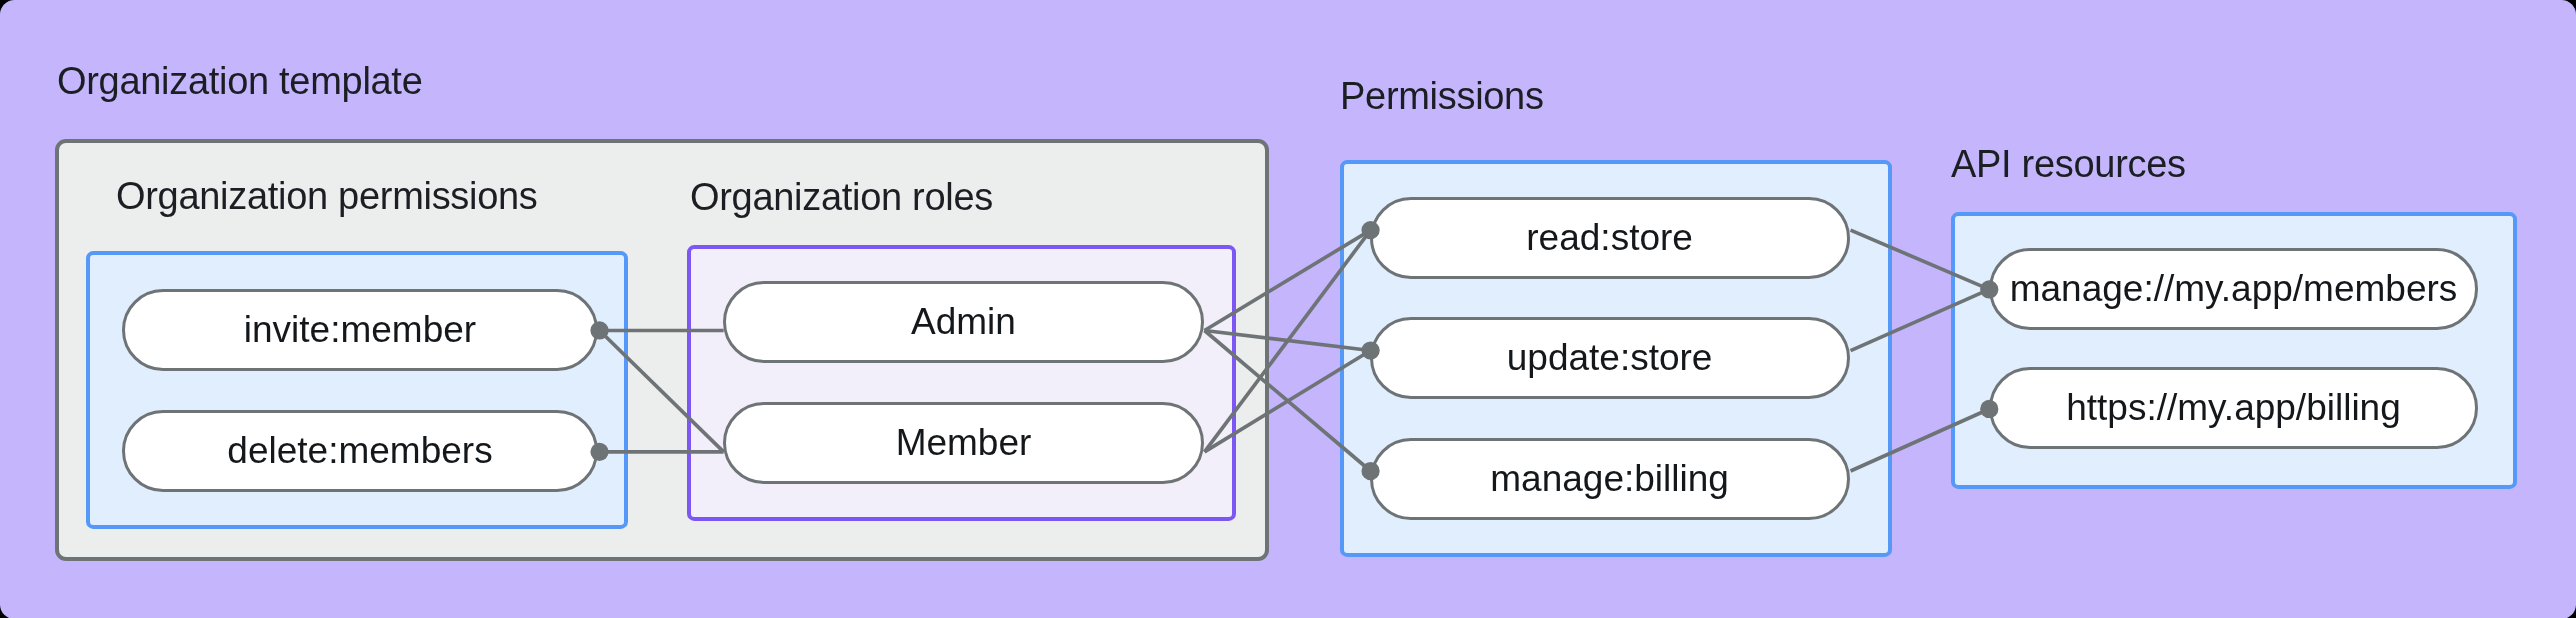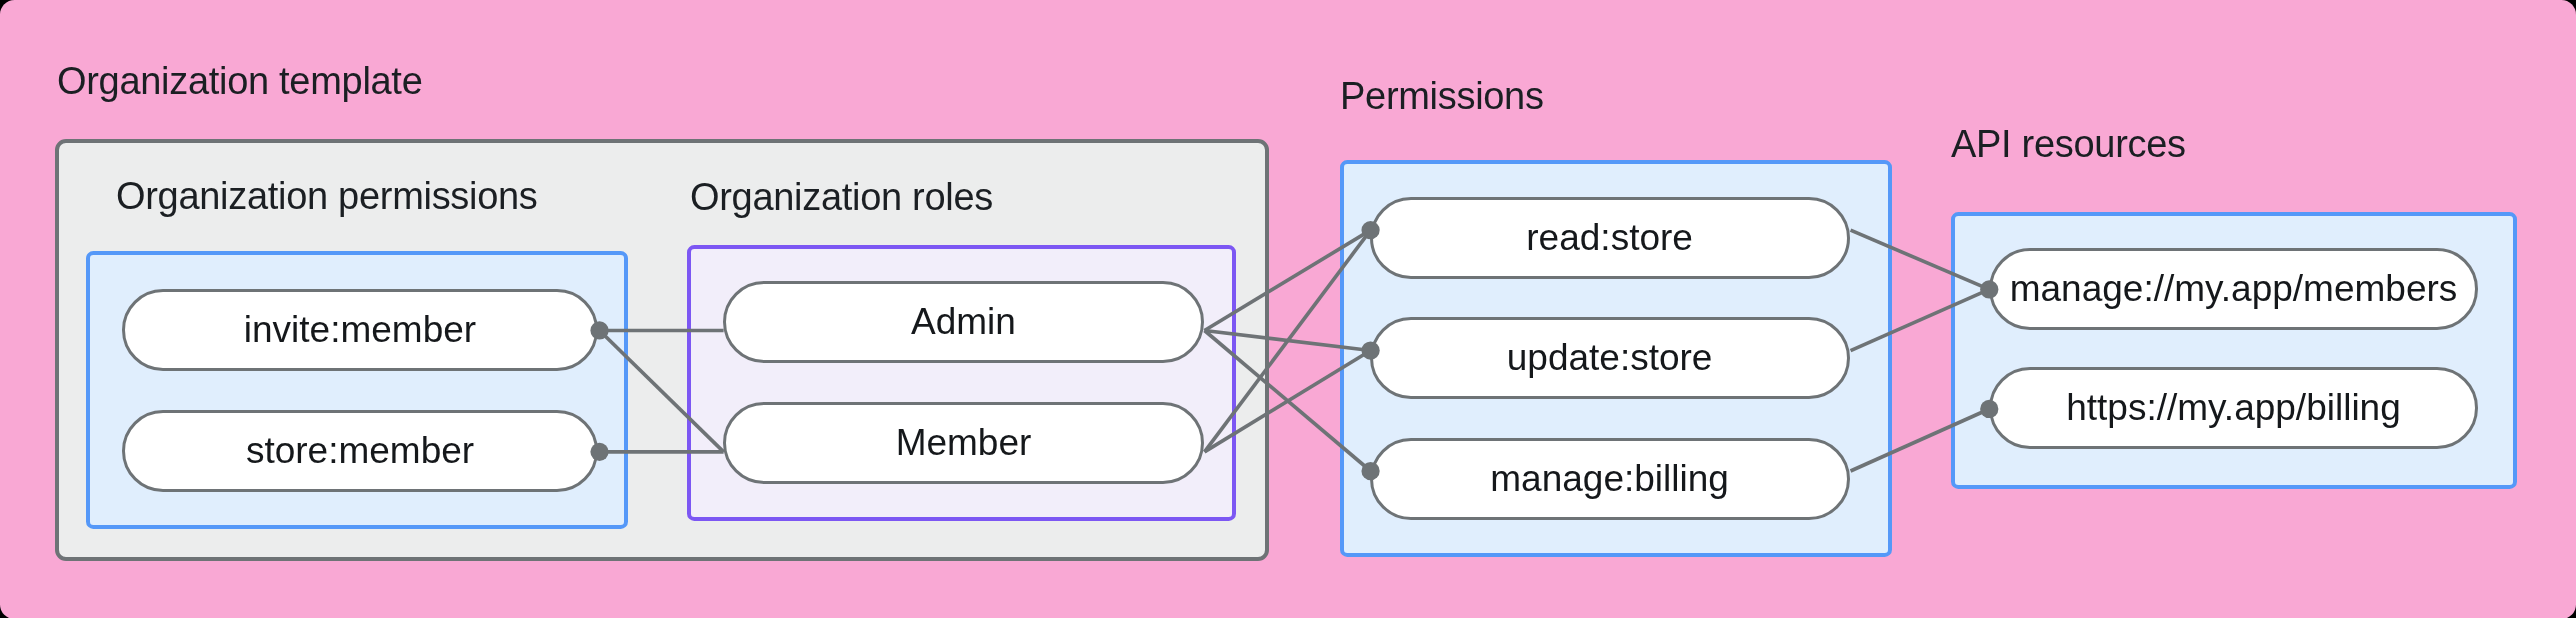--- a/index.html
+++ b/index.html
@@ -5,21 +5,21 @@
   html, body {
     margin: 0;
     padding: 0;
     background: #000;
     font-family: "Liberation Sans", "DejaVu Sans", sans-serif;
   }
   #canvas {
     position: relative;
     width: 2576px;
     height: 619px;
-    background: #f9a8d4;
+    background: #c4b5fd;
     border-radius: 14.6px;
     overflow: hidden;
   }
   .section-label {
     position: absolute;
     font-size: 38px;
     font-weight: 500;
     color: #1B1F23;
     letter-spacing: -0.3px;
     white-space: nowrap;
@@ -75,38 +75,38 @@
   <div class="section-label" style="left:57px; top:60px;">Organization template</div>
 
   <div class="group-box gray-box" style="left:55px; top:139px; width:1214px; height:422px;">
 
     <div class="section-label" style="left:36px; top:32px;margin-left:21px;">Organization permissions</div>
 
     <div class="section-label" style="left:631px; top:33px;">Organization roles</div>
 
     <div class="group-box blue-box" style="left:27px; top:108px; width:542px; height:278px;">
       <div class="node" style="left:32px; top:34px; width:476px;">invite:member</div>
-      <div class="node" style="left:32px; top:155px; width:476px;">store:member</div>
+      <div class="node" style="left:32px; top:155px; width:476px;">delete:members</div>
     </div>
 
     <div class="group-box purple-box" style="left:628px; top:102px; width:549px; height:276px;">
       <div class="node" style="left:32px; top:32px; width:481px;">Admin</div>
       <div class="node" style="left:32px; top:153px; width:481px;">Member</div>
     </div>
   </div>
 
   <div class="section-label" style="left:1340px; top:75px;">Permissions</div>
 
   <div class="group-box blue-box" style="left:1340px; top:151px; width:552px; height:397px;margin-top:9px;">
     <div class="node" style="left:25.6px; top:33px; width:480px;">read:store</div>
     <div class="node" style="left:25.6px; top:153px; width:480px;">update:store</div>
     <div class="node" style="left:25.6px; top:274px; width:480px;">manage:billing</div>
   </div>
 
-  <div class="section-label" style="left:1951px; top:123px;text-align:right;">API resources</div>
+  <div class="section-label" style="left:1951px; top:143px;text-align:right;">API resources</div>
 
   <div class="group-box blue-box" style="left:1951px; top:212px; width:566px; height:277px;">
     <div class="node" style="left:34px; top:32px; width:489px;">manage://my.app/members</div>
     <div class="node" style="left:34px; top:151px; width:489px;">https://my.app/billing</div>
   </div>
 
   <svg id="edges-layer" class="overlay" width="2576" height="619" viewBox="0 0 2823 678">
     <g stroke="#6E7376" stroke-width="4" fill="none">
       <line x1="657" y1="362" x2="793" y2="362"></line>
       <line x1="657" y1="362" x2="793" y2="495"></line>

